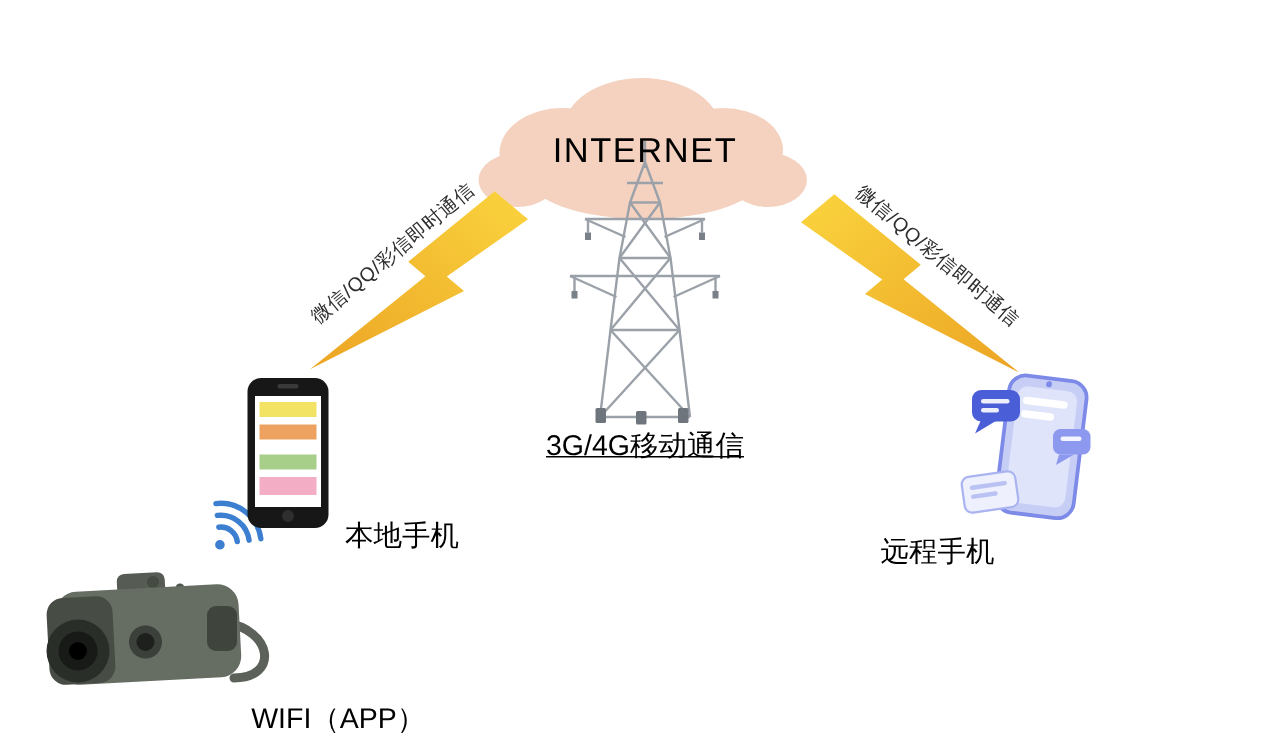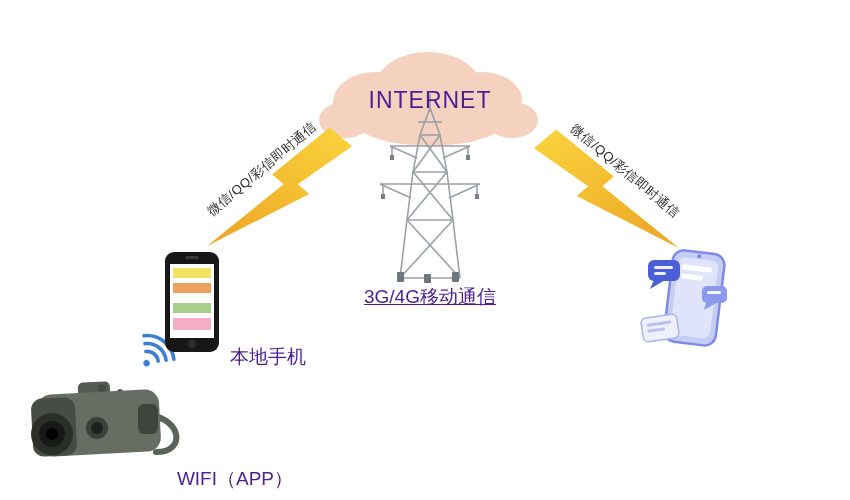--- a/index.html
+++ b/index.html
@@ -5,31 +5,31 @@
   * { margin:0; padding:0; box-sizing:border-box; }
   html,body { width:850px; height:500px; }
   body {
     background:#ffffff;
     font-family:"Liberation Sans","DejaVu Sans",sans-serif;
     position:relative;
     overflow:hidden;
   }
   .canvas { position:absolute; left:0; top:0; width:850px; height:500px; }
   .gfx { position:absolute; left:0; top:0; }
-  .label { position:absolute; color:#4c1d95; text-align:center; white-space:nowrap; }
+  .label { position:absolute; color:#000000; text-align:center; white-space:nowrap; }
   .label.big { font-size:23px; letter-spacing:1px; font-weight:400; }
   .label.cn  { font-size:19px; font-weight:500; }
   .label.rot { font-size:13px; color:#2d2d2d; letter-spacing:0.5px; font-weight:500; }
   .rot-left  { left:182px; top:160px; width:160px; transform:rotate(-40deg); transform-origin:center; }
   .rot-right { left:545px; top:162px; width:160px; transform:rotate(40deg);  transform-origin:center; }
   .lbl-internet { left:345px; top:87px;  width:170px; }
   .lbl-tower    { left:330px; top:284px; width:200px;text-decoration:underline; }
   .lbl-local    { left:218px; top:344px; width:100px; }
   .lbl-remote   { left:575px; top:355px; width:100px; }
-  .lbl-wifi     { left:158px; top:466px; width:135px;text-align:right; }
+  .lbl-wifi     { left:158px; top:466px; width:135px; }
 </style>
 </head>
 <body>
 
 <div class="canvas">
 
   <svg class="gfx" width="850" height="500" viewBox="0 0 850 500">
     <defs>
       <linearGradient id="boltGrad" x1="0" y1="0" x2="0" y2="1">
         <stop offset="0" stop-color="#f9d03c"></stop>
@@ -154,19 +154,20 @@
       </g>
     </g>
   </svg>
 
   <div class="label big lbl-internet">INTERNET</div>
 
   <div class="label cn lbl-tower">3G/4G移动通信</div>
 
   <div class="label cn lbl-local">本地手机</div>
 
+  <div class="label cn lbl-remote">远程手机</div>
 
   <div class="label cn lbl-wifi">WIFI（APP）</div>
 
   <div class="label rot rot-left">微信/QQ/彩信即时通信</div>
 
   <div class="label rot rot-right">微信/QQ/彩信即时通信</div>
 </div>
 
 </body></html>

